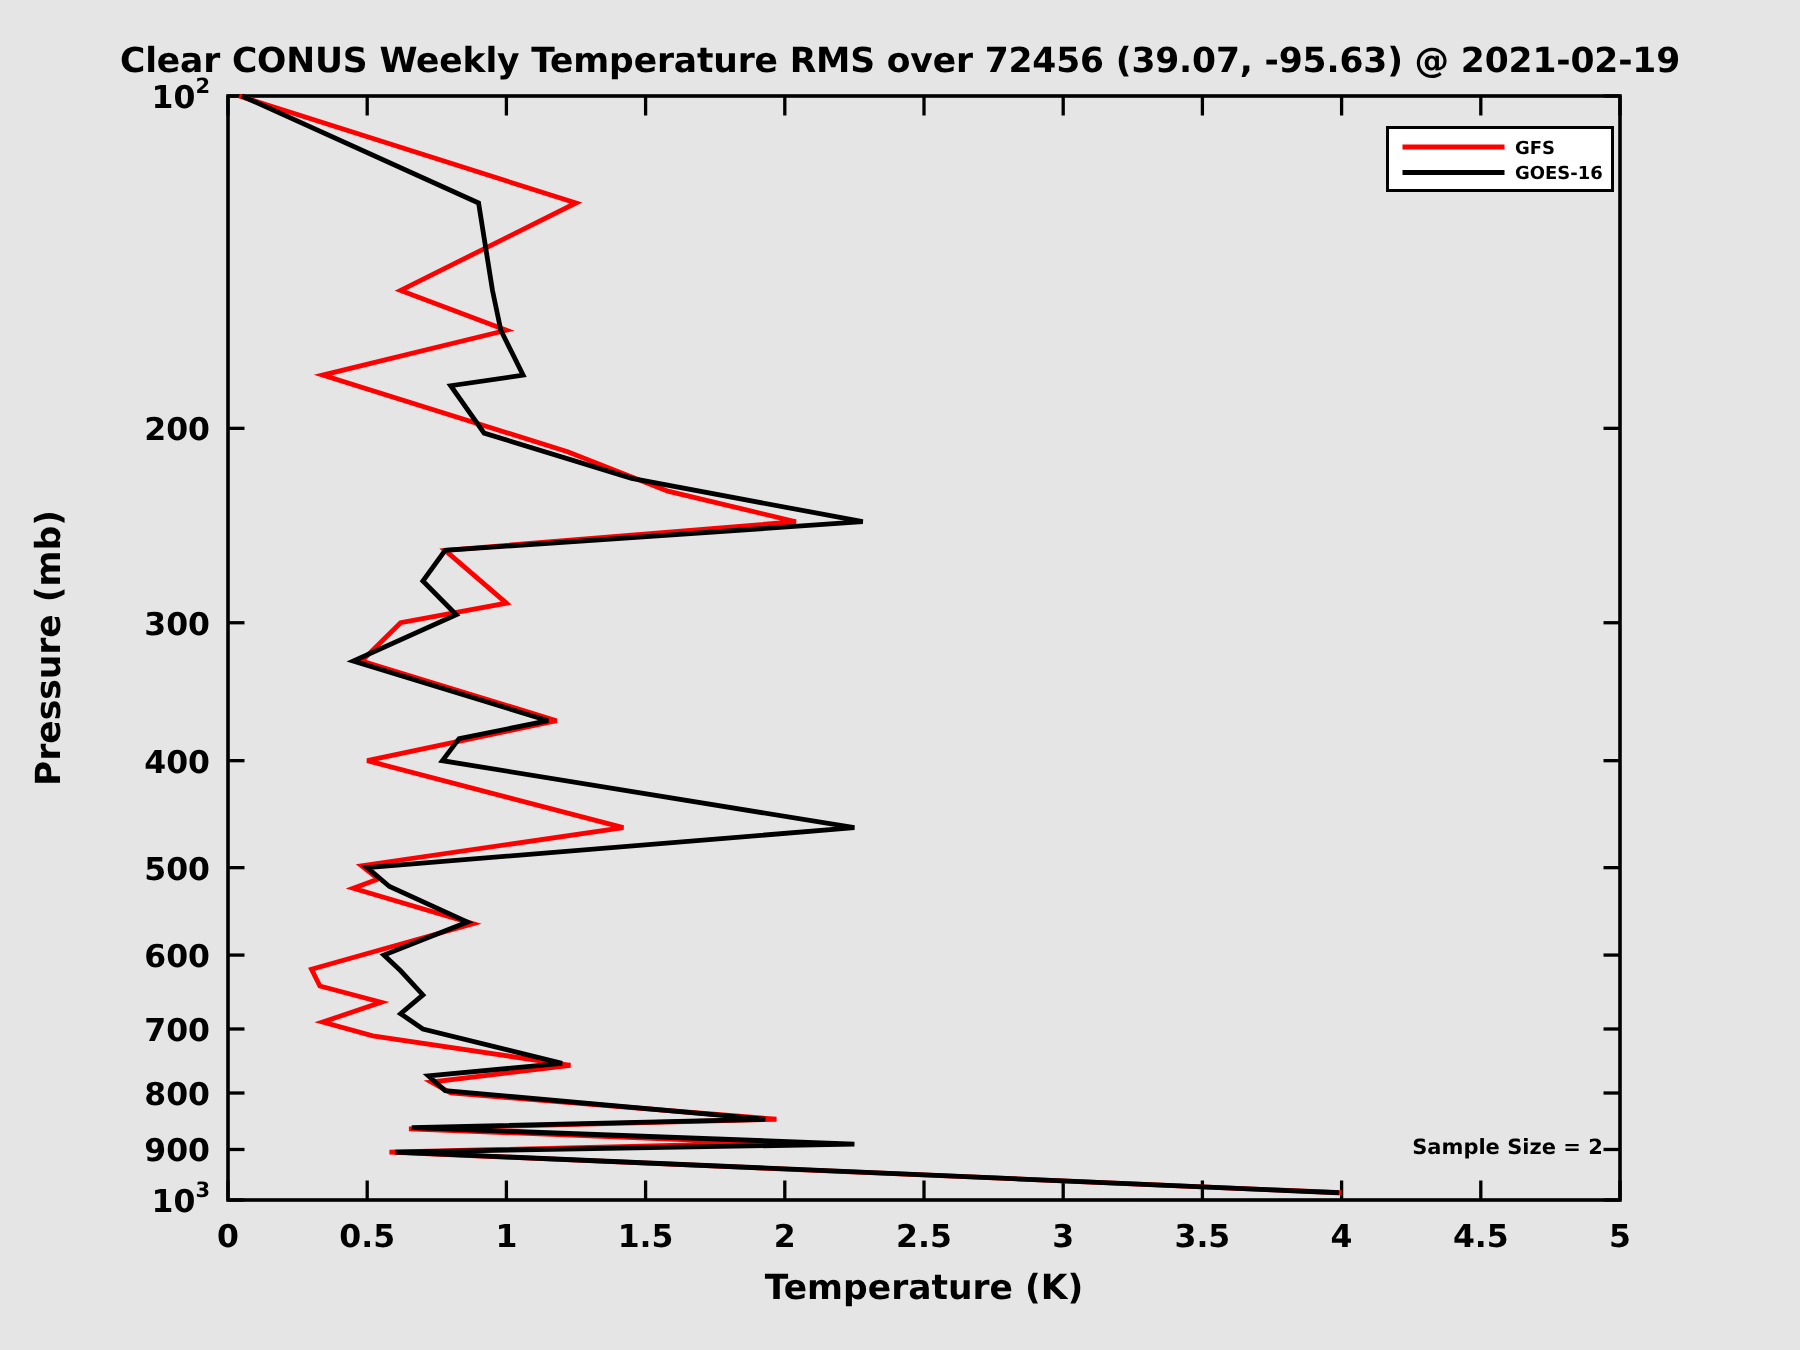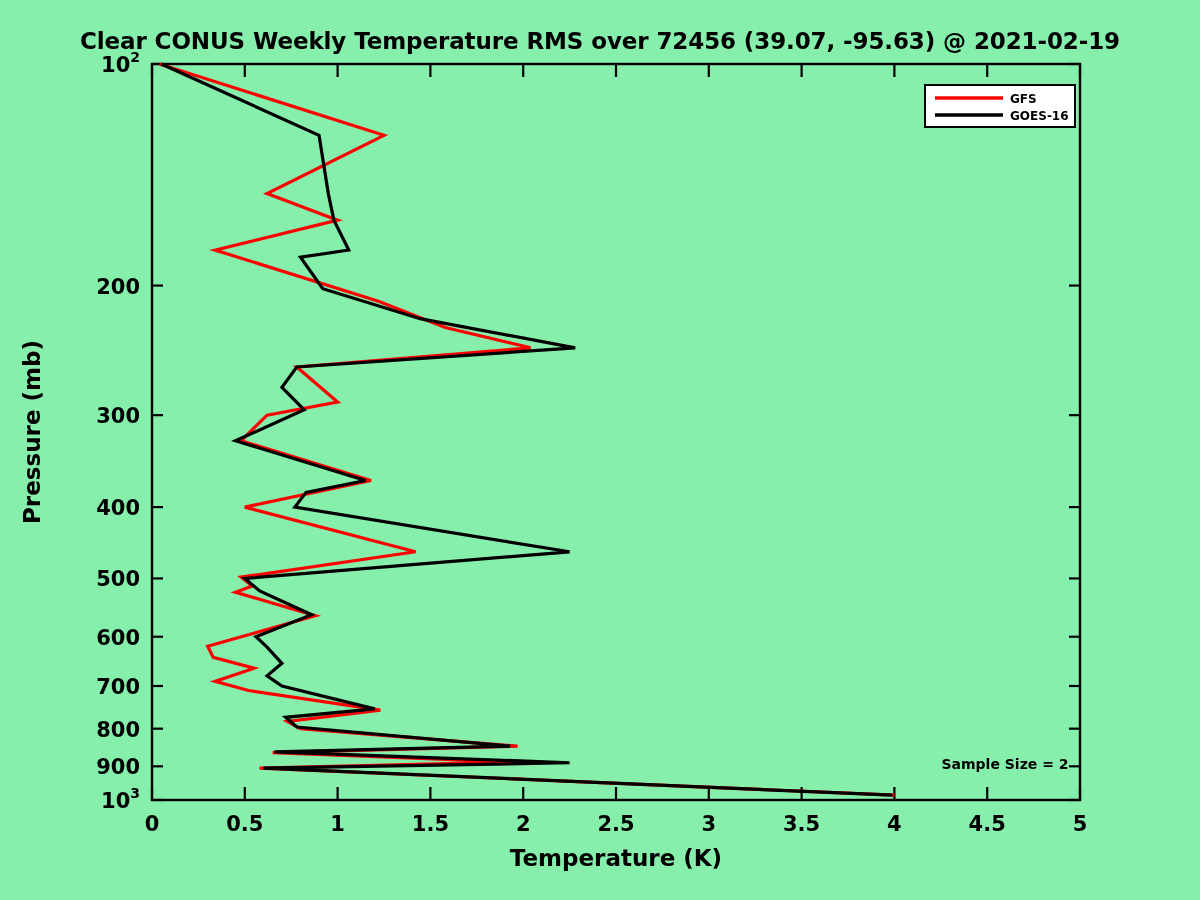--- a/index.html
+++ b/index.html
@@ -1,19 +1,19 @@
 <!DOCTYPE html>
 <html><head>
 <meta charset="utf-8">
 <title>Clear CONUS Weekly Temperature RMS</title>
 <style>
   html,body{margin:0;padding:0;background:#ffffff;}
   body{width:1200px;height:900px;overflow:hidden;
        font-family:"DejaVu Sans","Liberation Sans",sans-serif;}
-  #stage{position:relative;width:1200px;height:900px;background:#86efac;}
+  #stage{position:relative;width:1200px;height:900px;background:#e5e5e5;}
   #title{
     position:absolute; left:0; top:28px; width:1200px;
     text-align:center;
     font-size:23px; font-weight:bold; color:#000;
     letter-spacing:-0.1px;
     white-space:nowrap;
     font-family:"DejaVu Sans","Liberation Sans",sans-serif;
   }
   #plotsvg{position:absolute;left:0;top:0;}
   .tickline{stroke:#000;stroke-width:2.2;}

